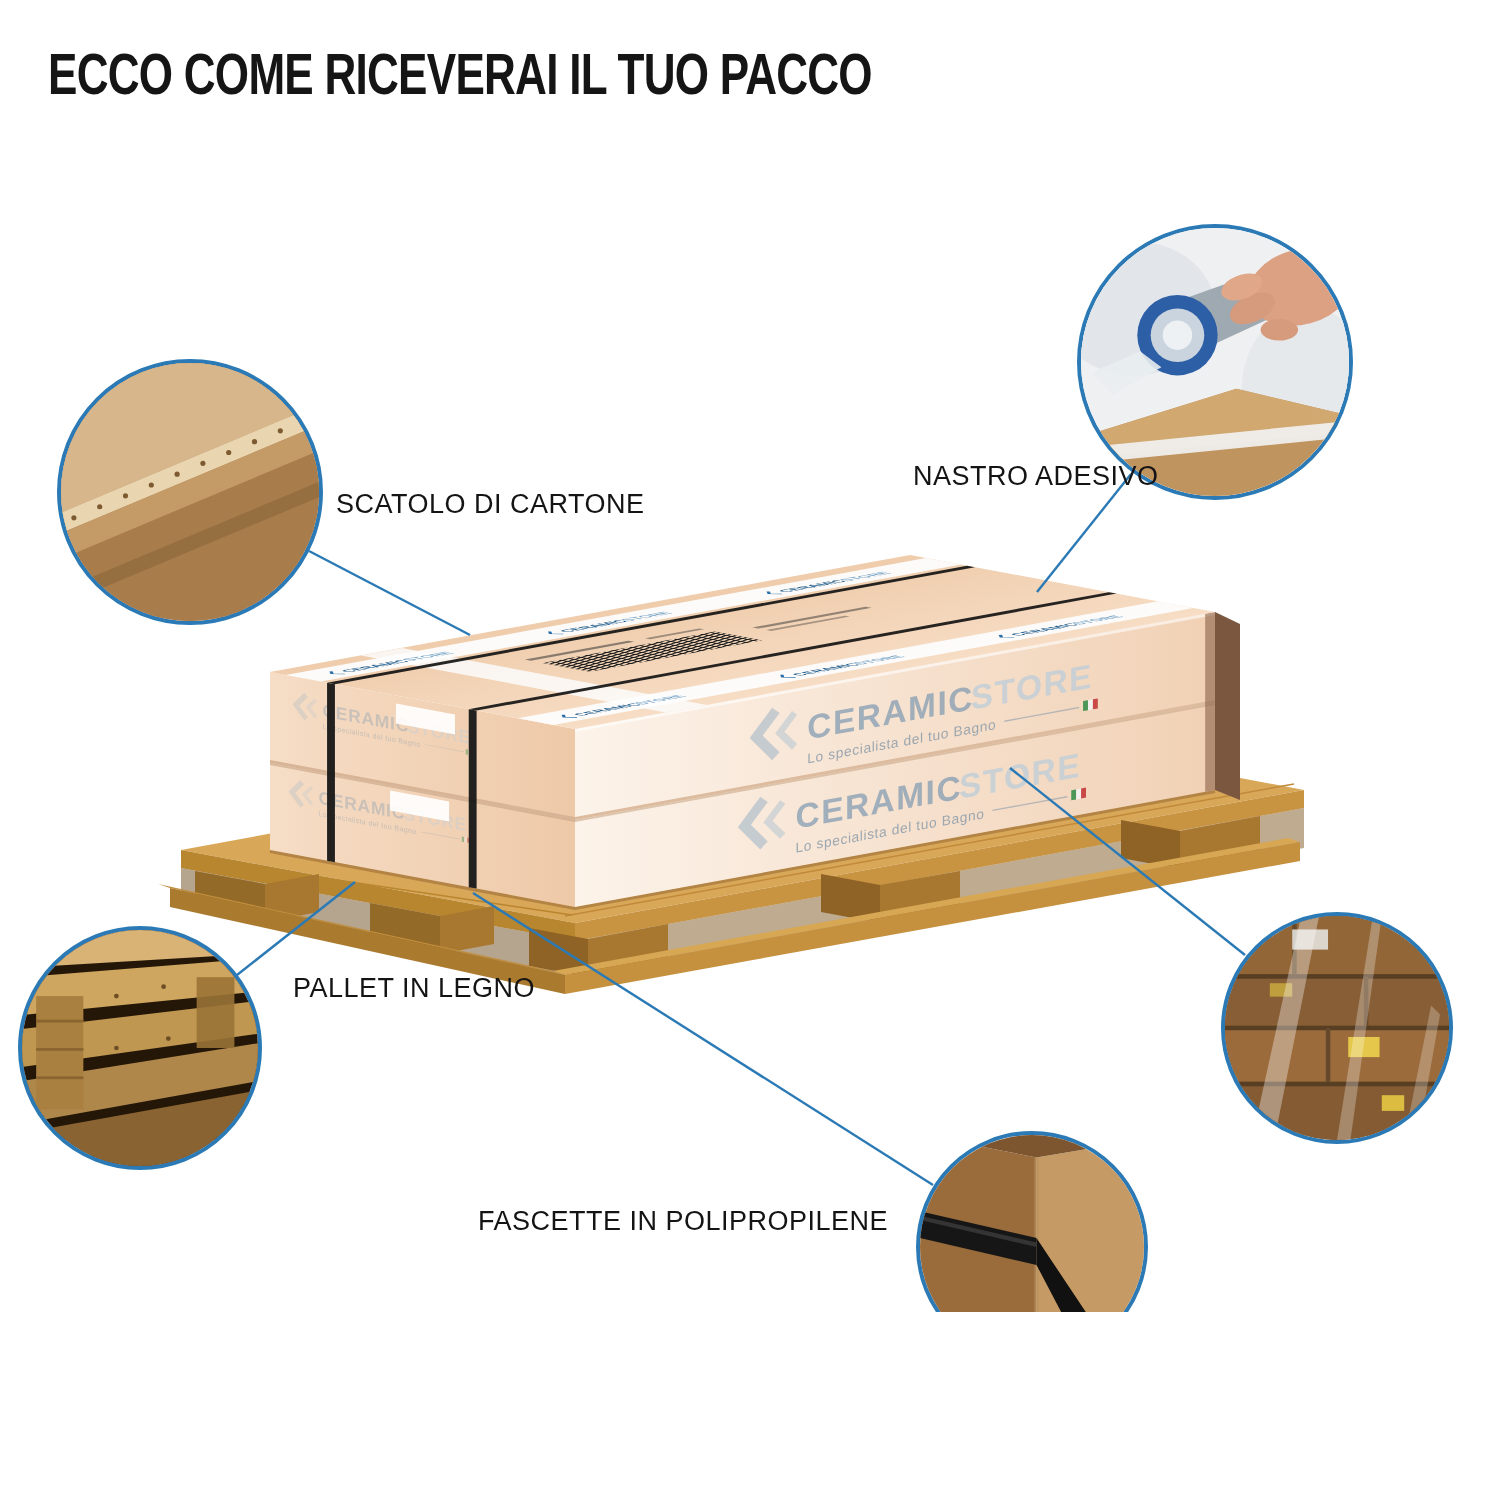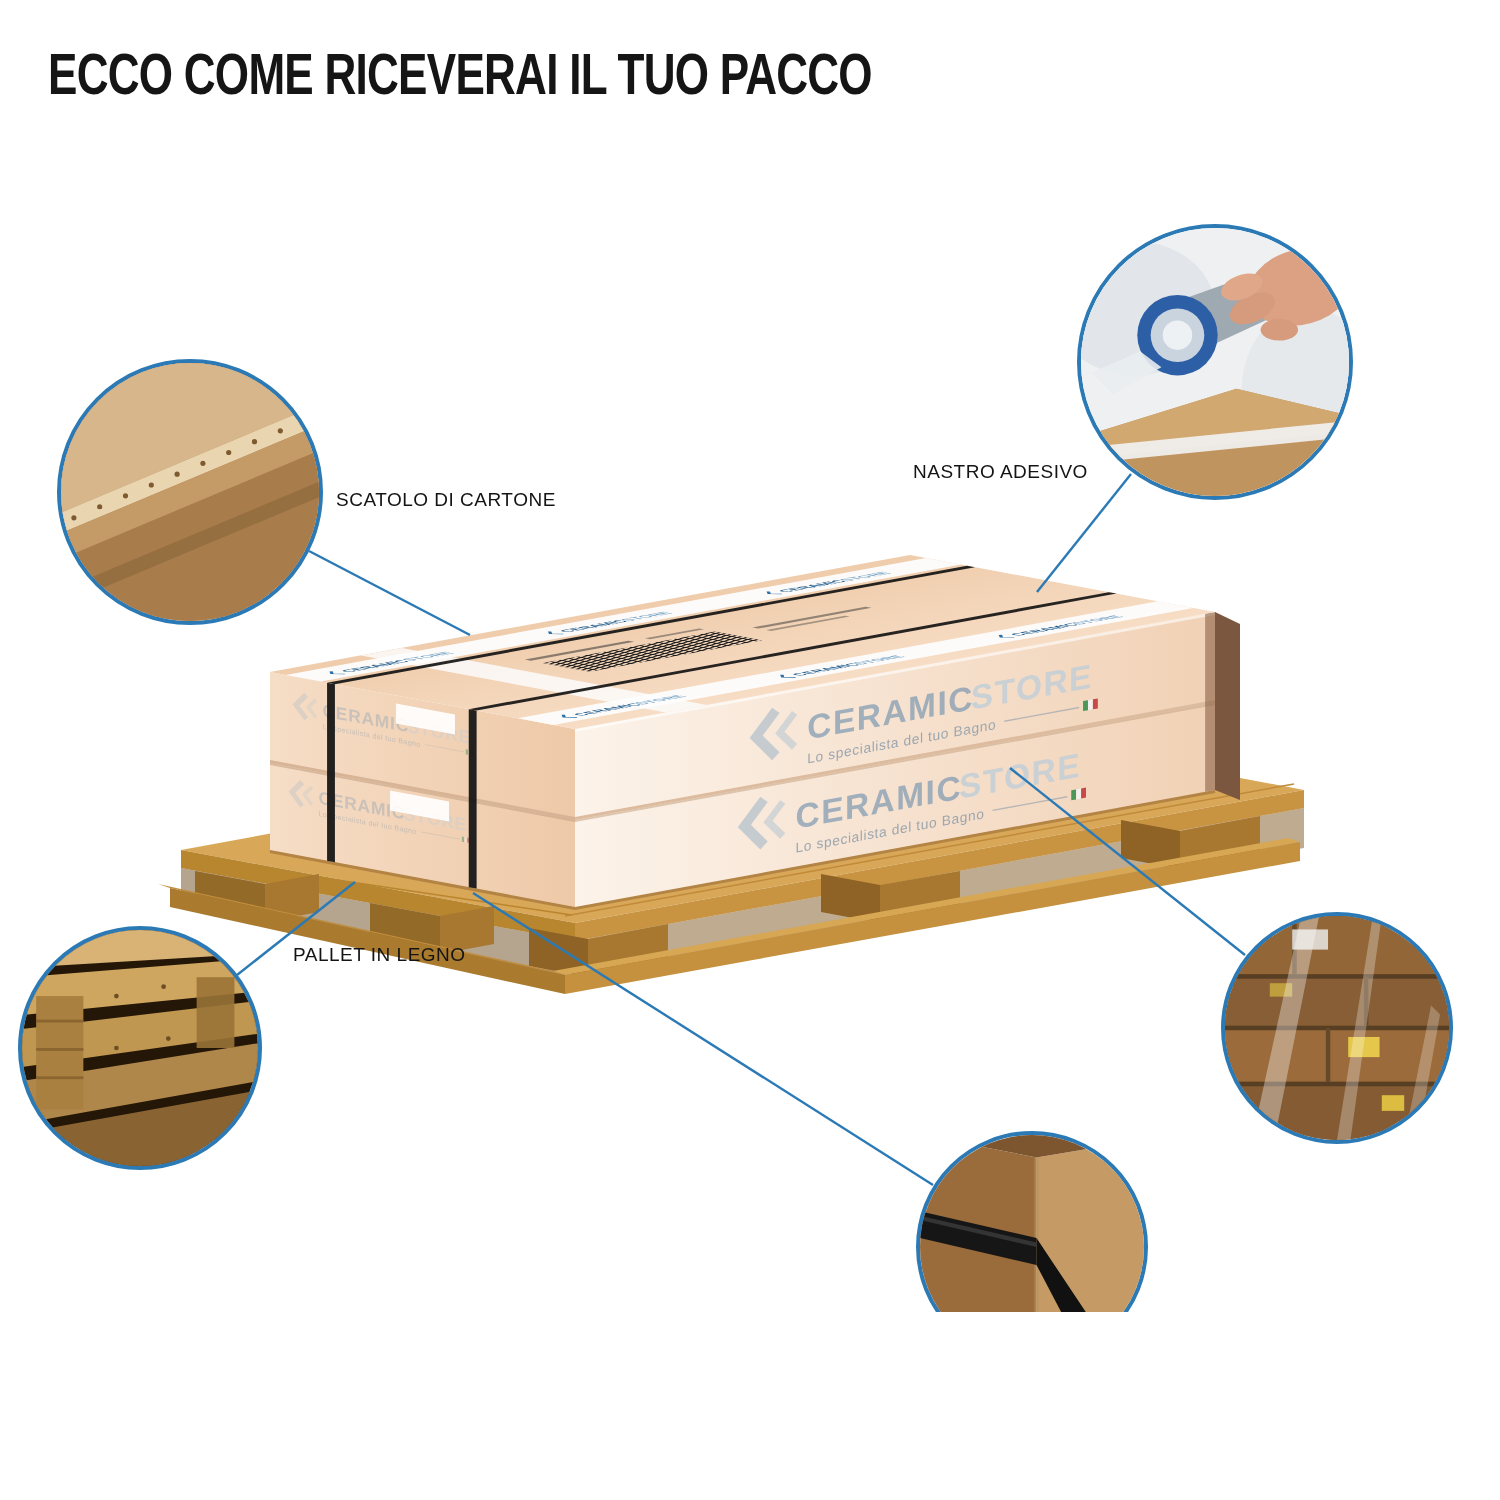--- a/index.html
+++ b/index.html
@@ -4,21 +4,21 @@
 <style>
   html,body{margin:0;padding:0;background:#ffffff;}
   .canvas{position:relative;width:1500px;height:1312px;background:#ffffff;overflow:hidden;
           font-family:"Liberation Sans",sans-serif;}
   .title{position:absolute;left:48px;top:40px;margin:0;font-size:58px;font-weight:700;color:#151515;
          letter-spacing:-1px;transform:scaleX(.76);transform-origin:left top;white-space:nowrap;}
   .scene{position:absolute;left:0;top:0;width:1500px;height:1500px;}
   .callout{position:absolute;border-radius:50%;border:4px solid #2b7ab5;overflow:hidden;background:#fff;
            box-sizing:border-box;}
   .callout svg{display:block;width:100%;height:100%;}
-  .label{position:absolute;font-size:19px;color:#141414;letter-spacing:.5px;white-space:nowrap;}
+  .label{position:absolute;font-size:27px;color:#141414;letter-spacing:.5px;white-space:nowrap;}
 </style>
 </head>
 <body>
 
 <div class="canvas">
 
   <h1 class="title">ECCO COME RICEVERAI IL TUO PACCO</h1>
 
   <svg class="scene" viewBox="0 0 1500 1500">
     <defs>
@@ -240,15 +240,16 @@
       <polygon points="0,0 52,10 100,2 100,0" fill="#7d5630"></polygon>
       <rect x="51" y="10" width="2" height="90" fill="#b8905c" opacity="0.6"></rect>
       <polygon points="0,34 52,46 52,58 0,46" fill="#161616"></polygon>
       <polygon points="52,46 88,100 74,100 52,58" fill="#111111"></polygon>
       <polygon points="0,36 52,48 52,50 0,38" fill="#3c3c3c" opacity="0.8"></polygon>
     </svg>
   </div>
 
   <div class="label" style="left:336px;top:489px">SCATOLO DI CARTONE</div>
   <div class="label" style="left:913px;top:461px">NASTRO ADESIVO</div>
-  <div class="label" style="left:293px;top:944px">PALLET IN LEGNO</div>
+  <div class="label" style="left:293px;top:973px">PALLET IN LEGNO</div>
+  <div class="label" style="left:478px;top:1206px">FASCETTE IN POLIPROPILENE</div>
 
 </div>
 
 </body></html>

